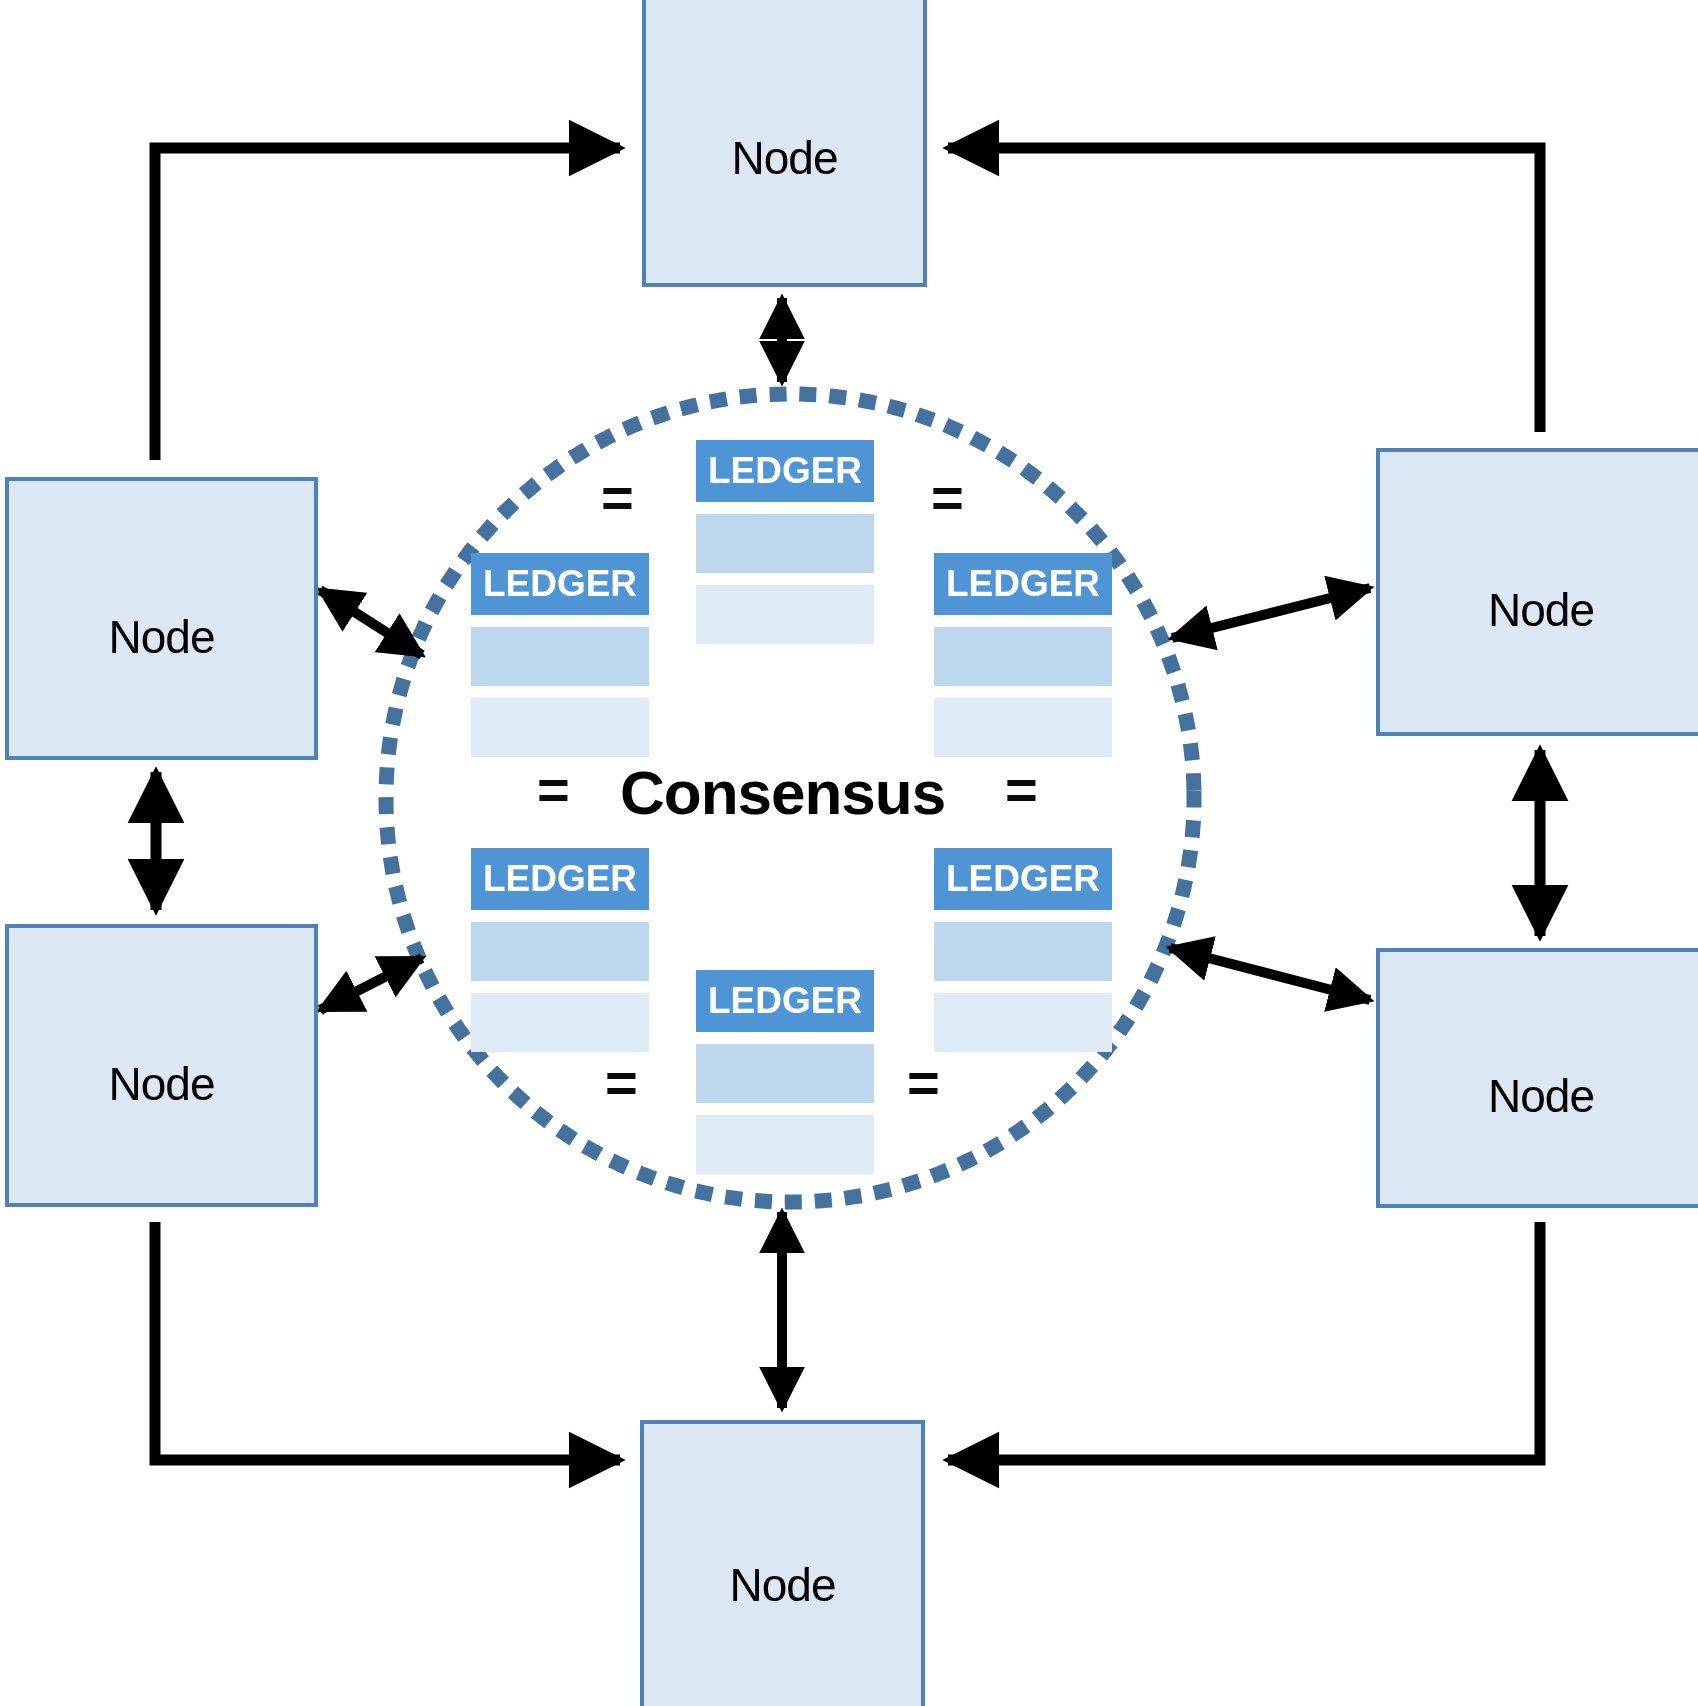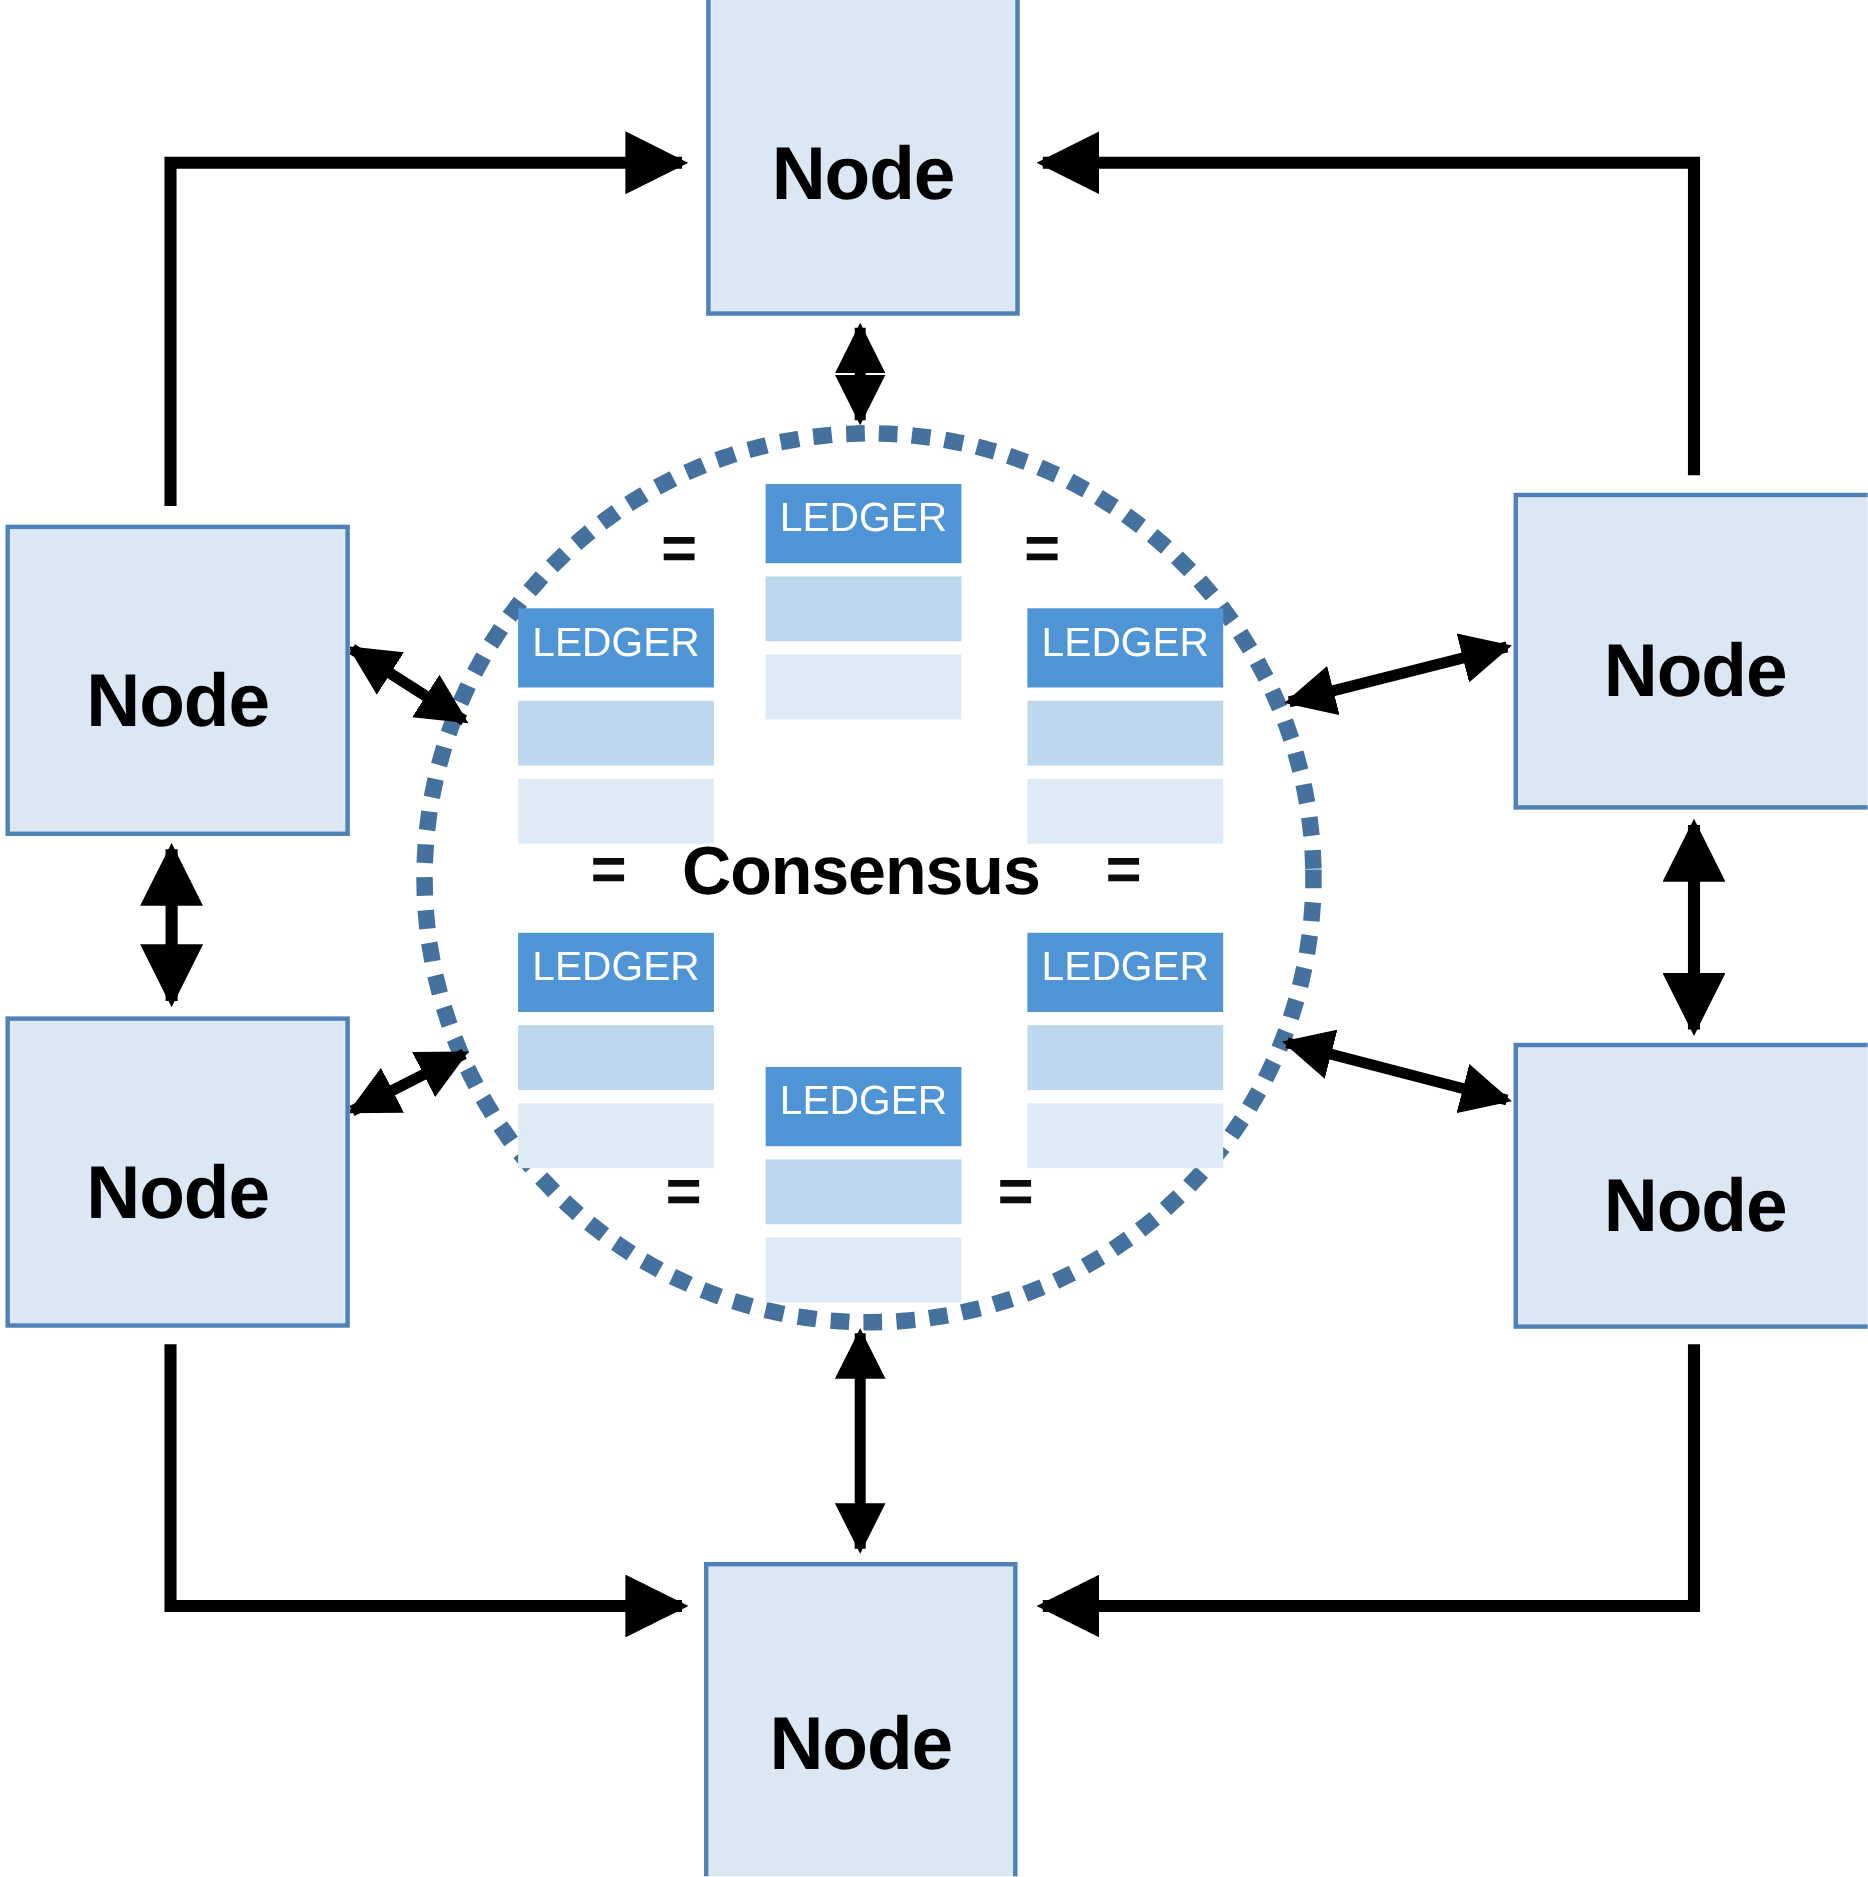--- a/index.html
+++ b/index.html
@@ -27,39 +27,39 @@
     position: absolute;
     background: #dce7f4;
     border: 4px solid #4f81b6;
     box-sizing: border-box;
     display: flex;
     align-items: center;
     justify-content: center;
   }
   .node-label {
     font-family: "Liberation Sans", sans-serif;
-    font-weight: bold;
-    font-size: 68px;
+    font-weight: normal;
+    font-size: 46px;
     color: #000000;
     letter-spacing: -1px;
     line-height: 1;
     margin-top: 36px;
   }
   .ledger-stack {
     position: absolute;
     width: 178px;
   }
   .ledger-head {
     background: #4f94d4;
     color: #ffffff;
     font-family: "Liberation Sans", sans-serif;
     font-size: 37px;
-    font-weight: normal;
+    font-weight: bold;
     text-align: center;
-    height: 72px;
+    height: 62px;
     line-height: 62px;
     letter-spacing: 0px;
     box-sizing: border-box;
   }
   .ledger-row-mid {
     background: #bdd7ee;
     height: 59px;
     margin-top: 12px;
   }
   .ledger-row-light {

